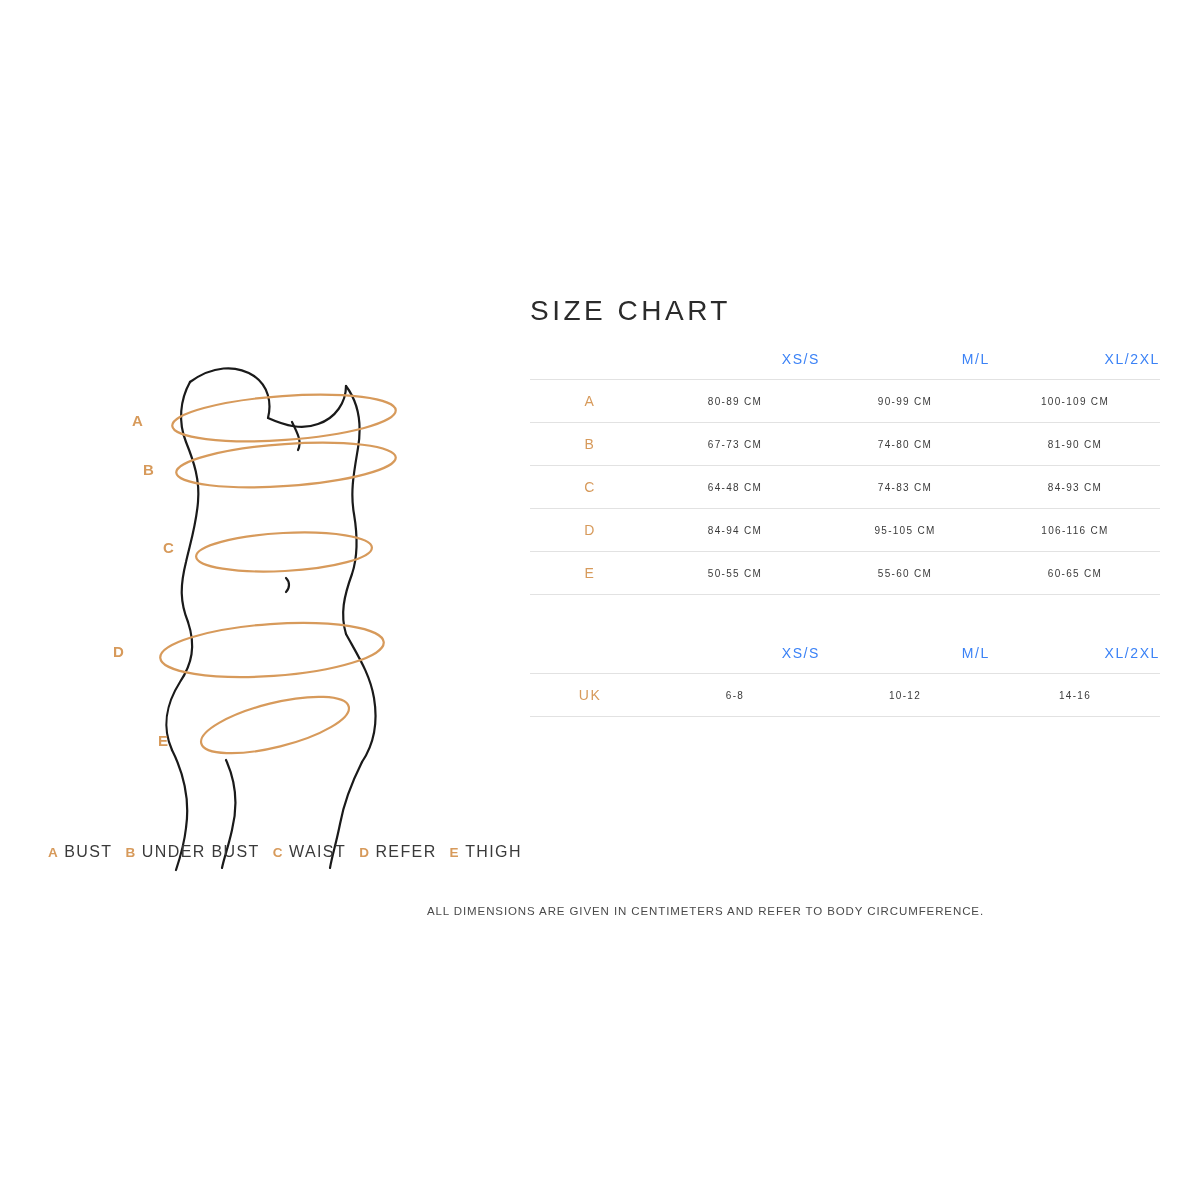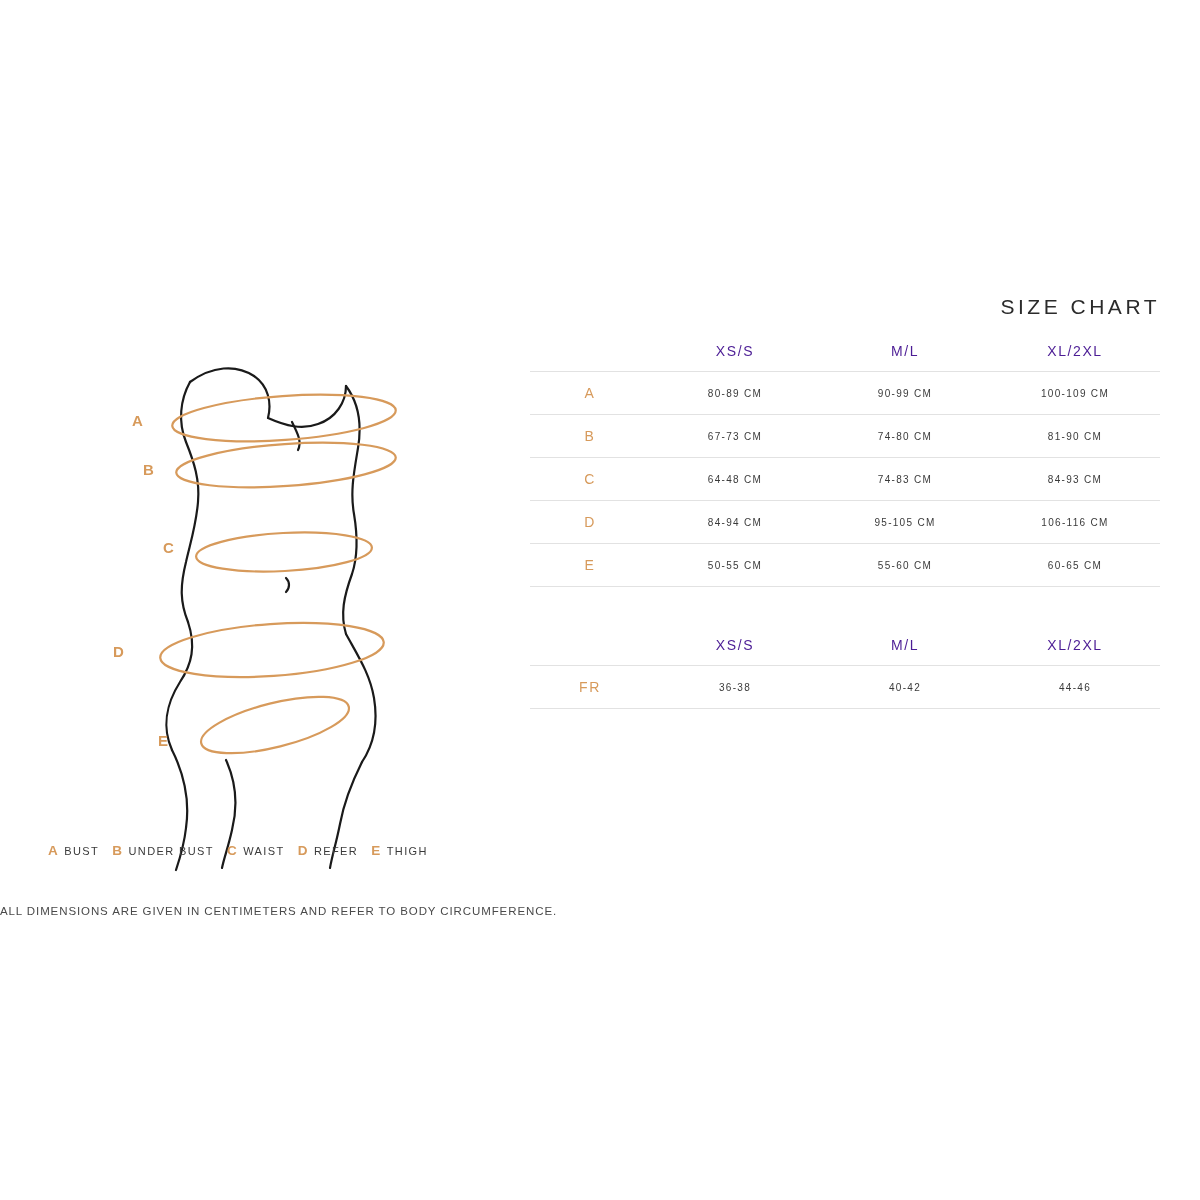--- a/index.html
+++ b/index.html
@@ -51,51 +51,51 @@
     gap: 6px;
   }
   .legend-key {
     color: #d79a5b;
     font-weight: 700;
     font-size: 13.5px;
     letter-spacing: 0.5px;
   }
   .legend-label {
     color: #3a3a3a;
-    font-size: 11px;
+    font-size: 16px;
     letter-spacing: 1.4px;
   }
 
   
   #tables {
     position: absolute;
     left: 530px;
     top: 295px;
     width: 630px;
   }
   .table-title {
-    text-align: right;
-    font-size: 21px;
+    text-align: left;
+    font-size: 28px;
     letter-spacing: 3.5px;
     color: #2b2b2b;
     font-weight: 400;
     margin: 0 0 18px 0;
   }
   table {
     width: 100%;
     border-collapse: collapse;
     table-layout: fixed;
   }
   thead th {
     font-size: 14px;
     letter-spacing: 1.6px;
-    color: #4c1d95;
+    color: #3b82f6;
     font-weight: 400;
     padding: 6px 0 12px 0;
-    text-align: center;
+    text-align: right;
   }
   thead th.rowhead-col { width: 120px; }
   tbody td {
     font-size: 10px;
     letter-spacing: 1.3px;
     color: #3a3a3a;
     text-align: center;
     padding: 13px 0;
     border-top: 1px solid #e2e2e2;
   }
@@ -105,21 +105,21 @@
     font-size: 14px;
     letter-spacing: 1.6px;
   }
   #converter-wrap { margin-top: 44px; }
 
   #footnote {
     position: absolute;
     left: 0;
     top: 905px;
     width: 984px;
-    text-align: left;
+    text-align: right;
     font-size: 11.5px;
     letter-spacing: 0.9px;
     color: #4a4a4a;
   }
 </style>
 </head>
 <body>
 
 <div id="figure-panel">
   <svg id="figure-svg" width="460" height="560" viewBox="0 0 460 560">
@@ -239,23 +239,23 @@
       <thead>
         <tr>
           <th class="rowhead-col"></th>
           <th>XS/S</th>
           <th>M/L</th>
           <th>XL/2XL</th>
         </tr>
       </thead>
       <tbody>
         <tr>
-          <td class="rowhead">FR</td>
-          <td>36-38</td>
-          <td>40-42</td>
-          <td>44-46</td>
+          <td class="rowhead">UK</td>
+          <td>6-8</td>
+          <td>10-12</td>
+          <td>14-16</td>
         </tr>
       </tbody>
     </table>
   </div>
 </div>
 
 <div id="footnote">ALL DIMENSIONS ARE GIVEN IN CENTIMETERS AND REFER TO BODY CIRCUMFERENCE.</div>
 
 </body></html>

